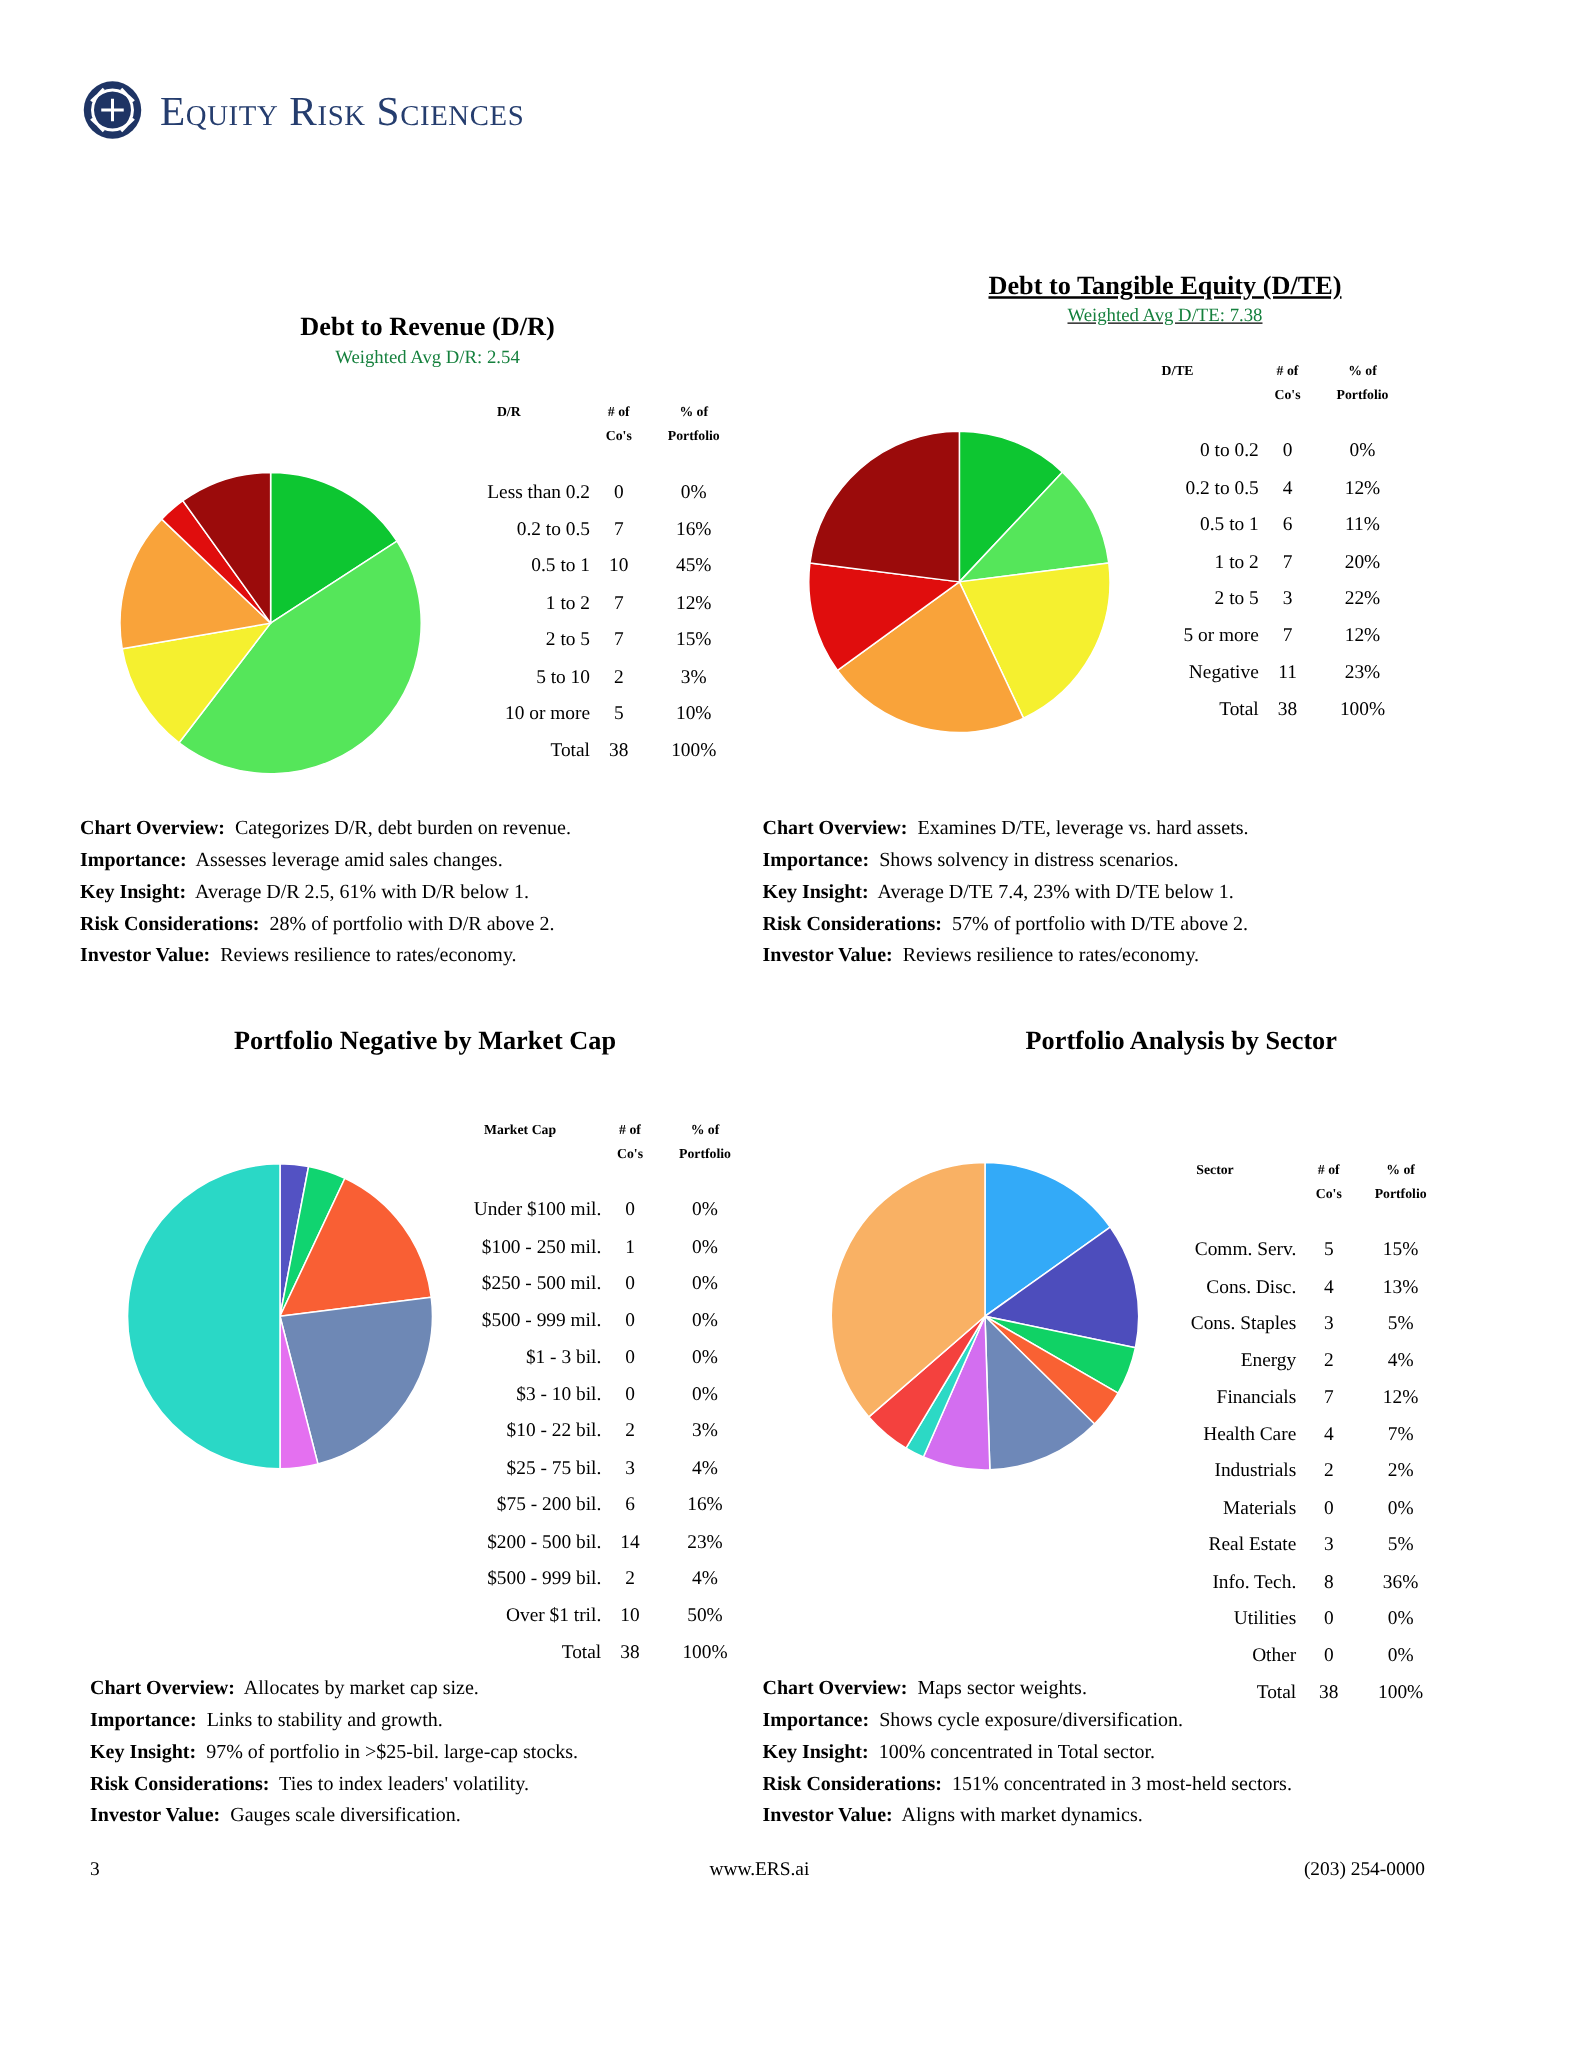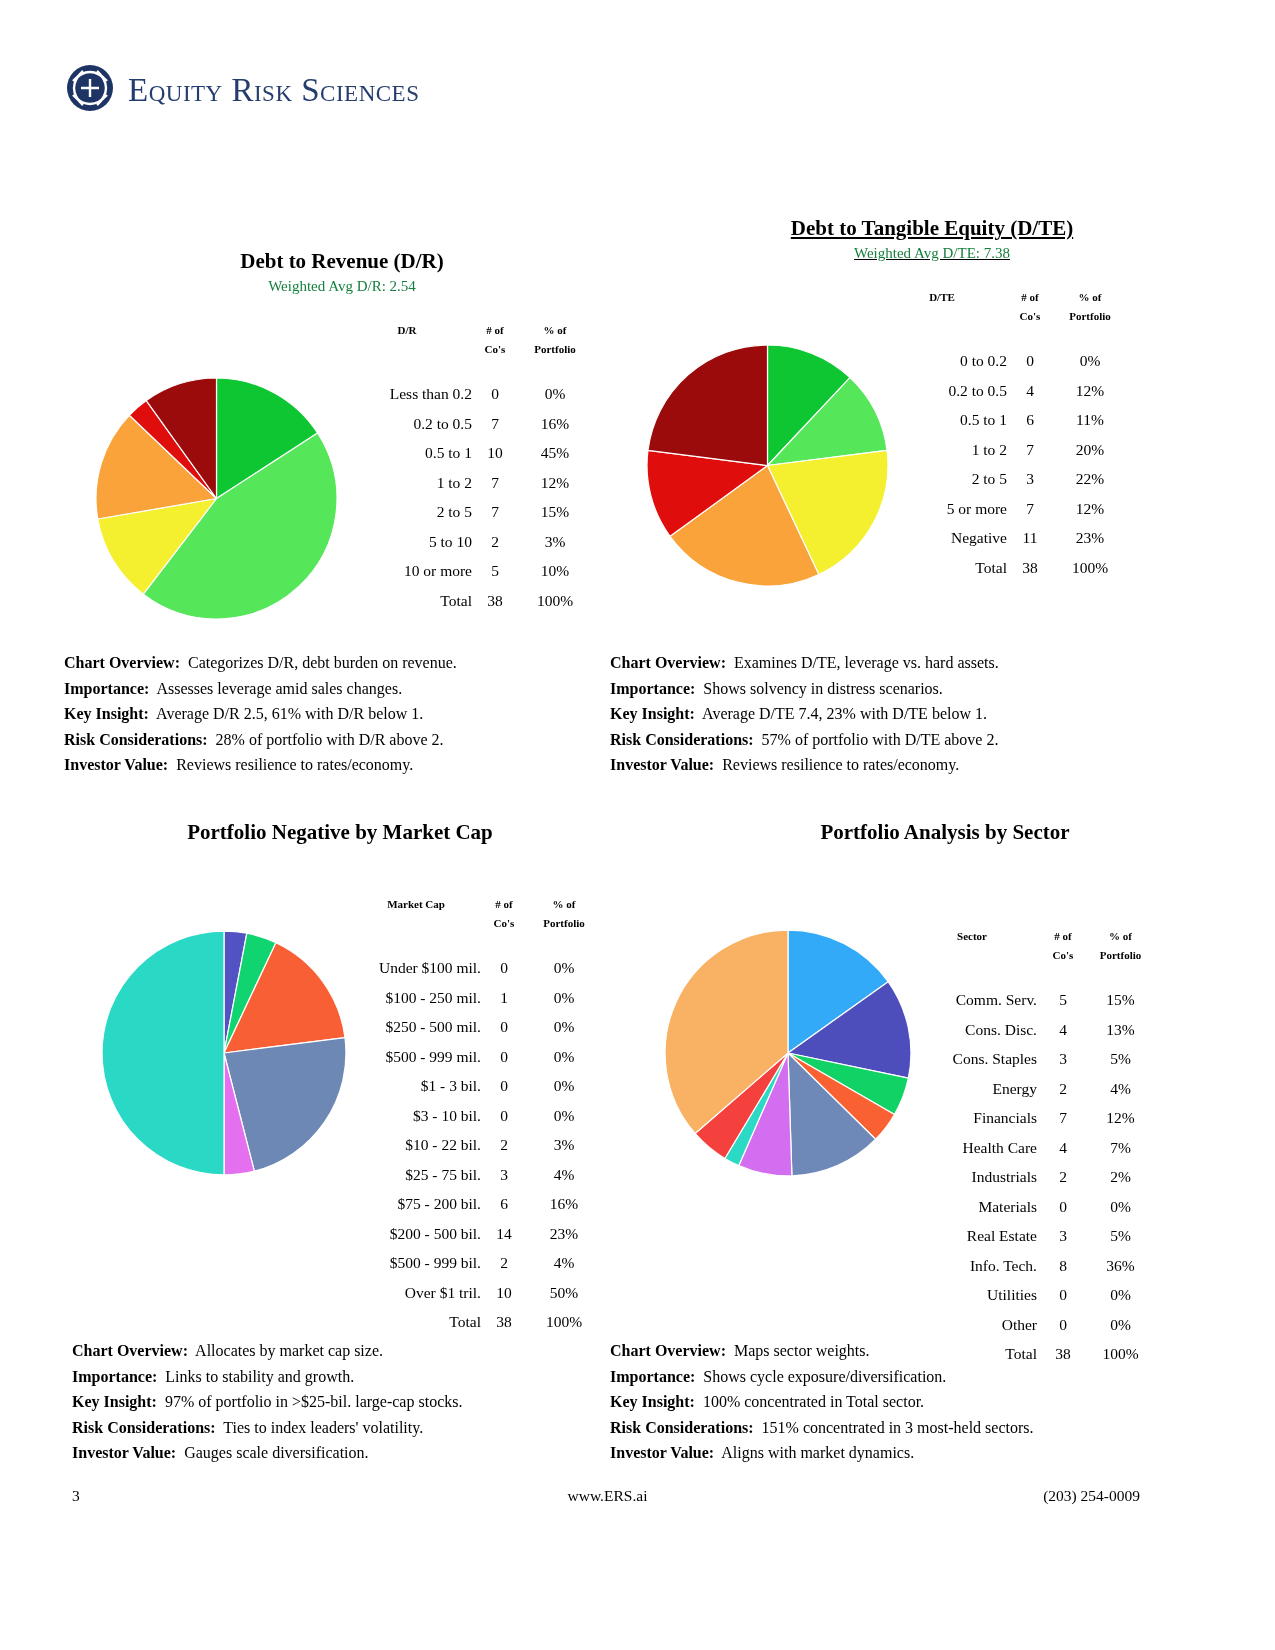--- a/index.html
+++ b/index.html
@@ -440,14 +440,14 @@
     <div class="desc-line"><b>Chart Overview:</b>&nbsp; Maps sector weights.</div>
     <div class="desc-line"><b>Importance:</b>&nbsp; Shows cycle exposure/diversification.</div>
     <div class="desc-line"><b>Key Insight:</b>&nbsp; 100% concentrated in Total sector.</div>
     <div class="desc-line"><b>Risk Considerations:</b>&nbsp; 151% concentrated in 3 most-held sectors.</div>
     <div class="desc-line"><b>Investor Value:</b>&nbsp; Aligns with market dynamics.</div>
   </div>
 
 <div class="footer">
   <span class="pg">3</span>
   <span class="web">www.ERS.ai</span>
-  <span class="phone">(203) 254-0009</span>
+  <span class="phone">(203) 254-0000</span>
 </div>
 
 </body></html>

